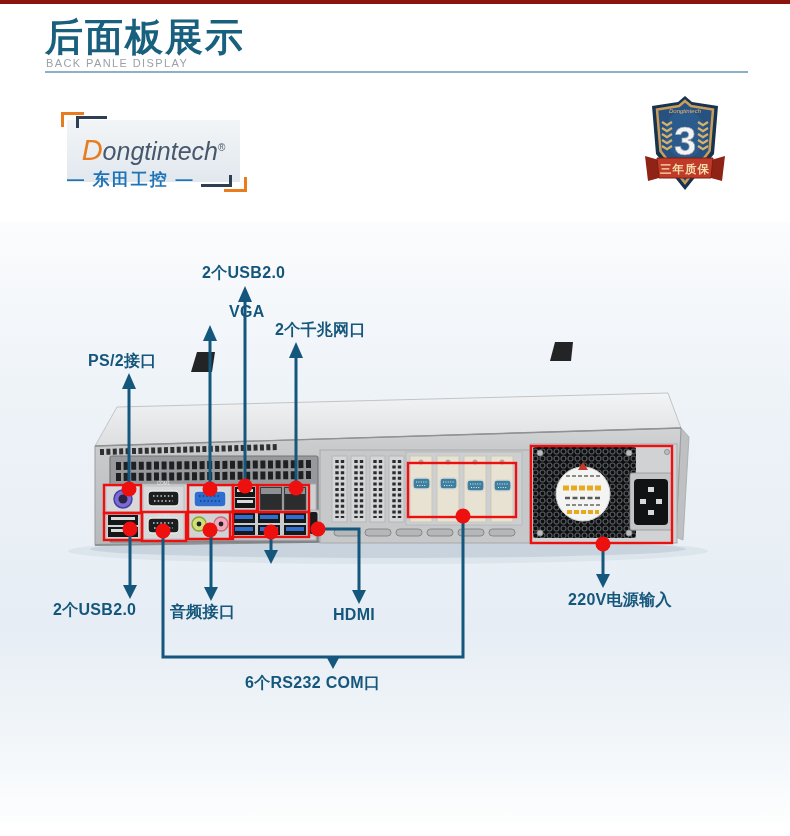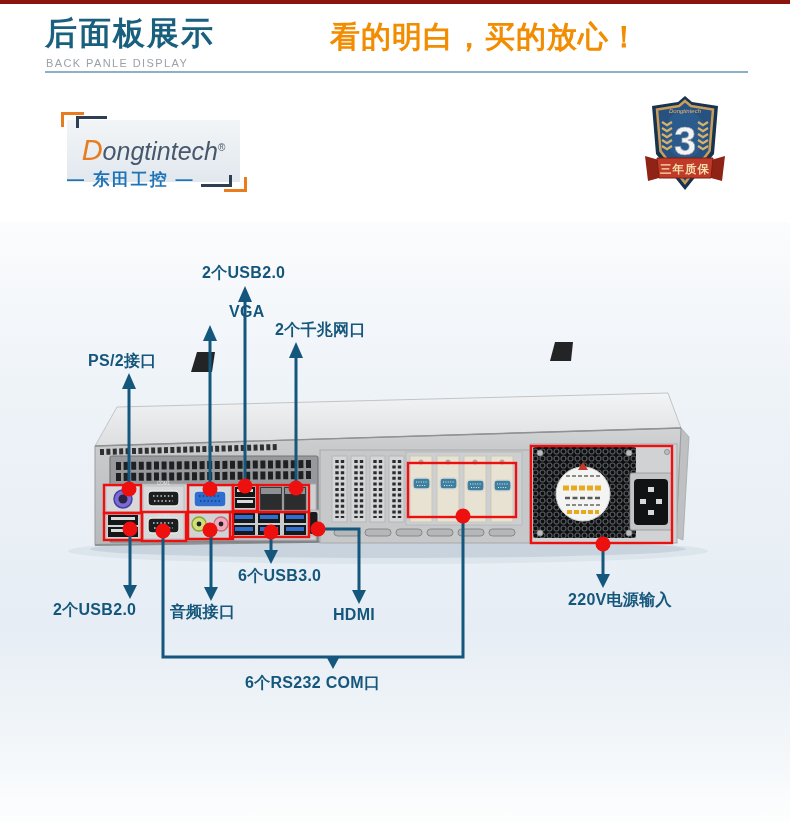--- a/index.html
+++ b/index.html
@@ -2,21 +2,21 @@
 <html><head>
 <meta charset="utf-8">
 <style>
   html,body{margin:0;padding:0;}
   .page{position:relative;width:790px;height:836px;background:#ffffff;overflow:hidden;
         font-family:"Liberation Sans",sans-serif;}
   .top-strip{position:absolute;left:0;top:0;width:790px;height:4px;background:#8b140c;}
   .hero-bg{position:absolute;left:0;top:222px;width:790px;height:600px;
            background:linear-gradient(180deg,#fbfcfd 0%,#eef3f8 28%,#e6edf4 68%,#f3f7fa 88%,#fdfefe 100%);}
   
-  .title-cn{position:absolute;left:45px;top:12px;font-size:32px;font-weight:bold;color:#19607f;letter-spacing:2px;}
+  .title-cn{position:absolute;left:45px;top:12px;font-size:38px;font-weight:bold;color:#19607f;letter-spacing:2px;}
   .title-en{position:absolute;left:46px;top:57px;font-size:11px;color:#9ba1a7;letter-spacing:1.4px;}
   .rule{position:absolute;left:45px;top:71px;width:703px;height:2px;background:#8db0c9;}
   .tagline{position:absolute;left:330px;top:17px;font-size:30px;font-weight:bold;color:#f28c00;letter-spacing:1px;}
   
   .logo{position:absolute;left:67px;top:120px;width:173px;height:62px;
         background:linear-gradient(180deg,#f2f5f7,#e1e8ee);}
   .bk{position:absolute;}
   .bk-o-tl{left:-6px;top:-8px;width:20px;height:12px;border-left:3px solid #e87c1e;border-top:3px solid #e87c1e;}
   .bk-n-tl{left:9px;top:-4px;width:28px;height:9px;border-left:3px solid #2e3f54;border-top:3px solid #2e3f54;}
   .bk-n-br{right:8px;bottom:-5px;width:28px;height:9px;border-right:3px solid #2e3f54;border-bottom:3px solid #2e3f54;}
@@ -46,21 +46,20 @@
 </head>
 <body>
 
 <div class="page">
   <div class="top-strip"></div>
   <div class="hero-bg"></div>
 
   <div class="title-cn">后面板展示</div>
   <div class="title-en">BACK PANLE DISPLAY</div>
   <div class="rule"></div>
-  <div class="tagline">看的明白，买的放心！</div>
 
   <div class="logo">
     <div class="bk bk-o-tl"></div>
     <div class="bk bk-n-tl"></div>
     <div class="bk bk-n-br"></div>
     <div class="bk bk-o-br"></div>
     <div class="brand"><span class="d">D</span><span>ongtintech</span><sup>®</sup></div>
     <div class="logo-cn"><span class="dash">—</span> <span>东田工控</span> <span class="dash">—</span></div>
   </div>
 
@@ -354,17 +353,16 @@
       <circle cx="603" cy="544" r="7.5"></circle>
     </g>
   </svg>
 
   <div class="anno anno-usb2-top">2个USB2.0</div>
   <div class="anno anno-vga">VGA</div>
   <div class="anno anno-lan">2个千兆网口</div>
   <div class="anno anno-ps2">PS/2接口</div>
   <div class="anno anno-usb2-bottom">2个USB2.0</div>
   <div class="anno anno-audio">音频接口</div>
-  <div class="anno anno-usb3">6个USB3.0</div>
   <div class="anno anno-hdmi">HDMI</div>
   <div class="anno anno-power">220V电源输入</div>
   <div class="anno anno-com">6个RS232 COM口</div>
 </div>
 
 </body></html>

